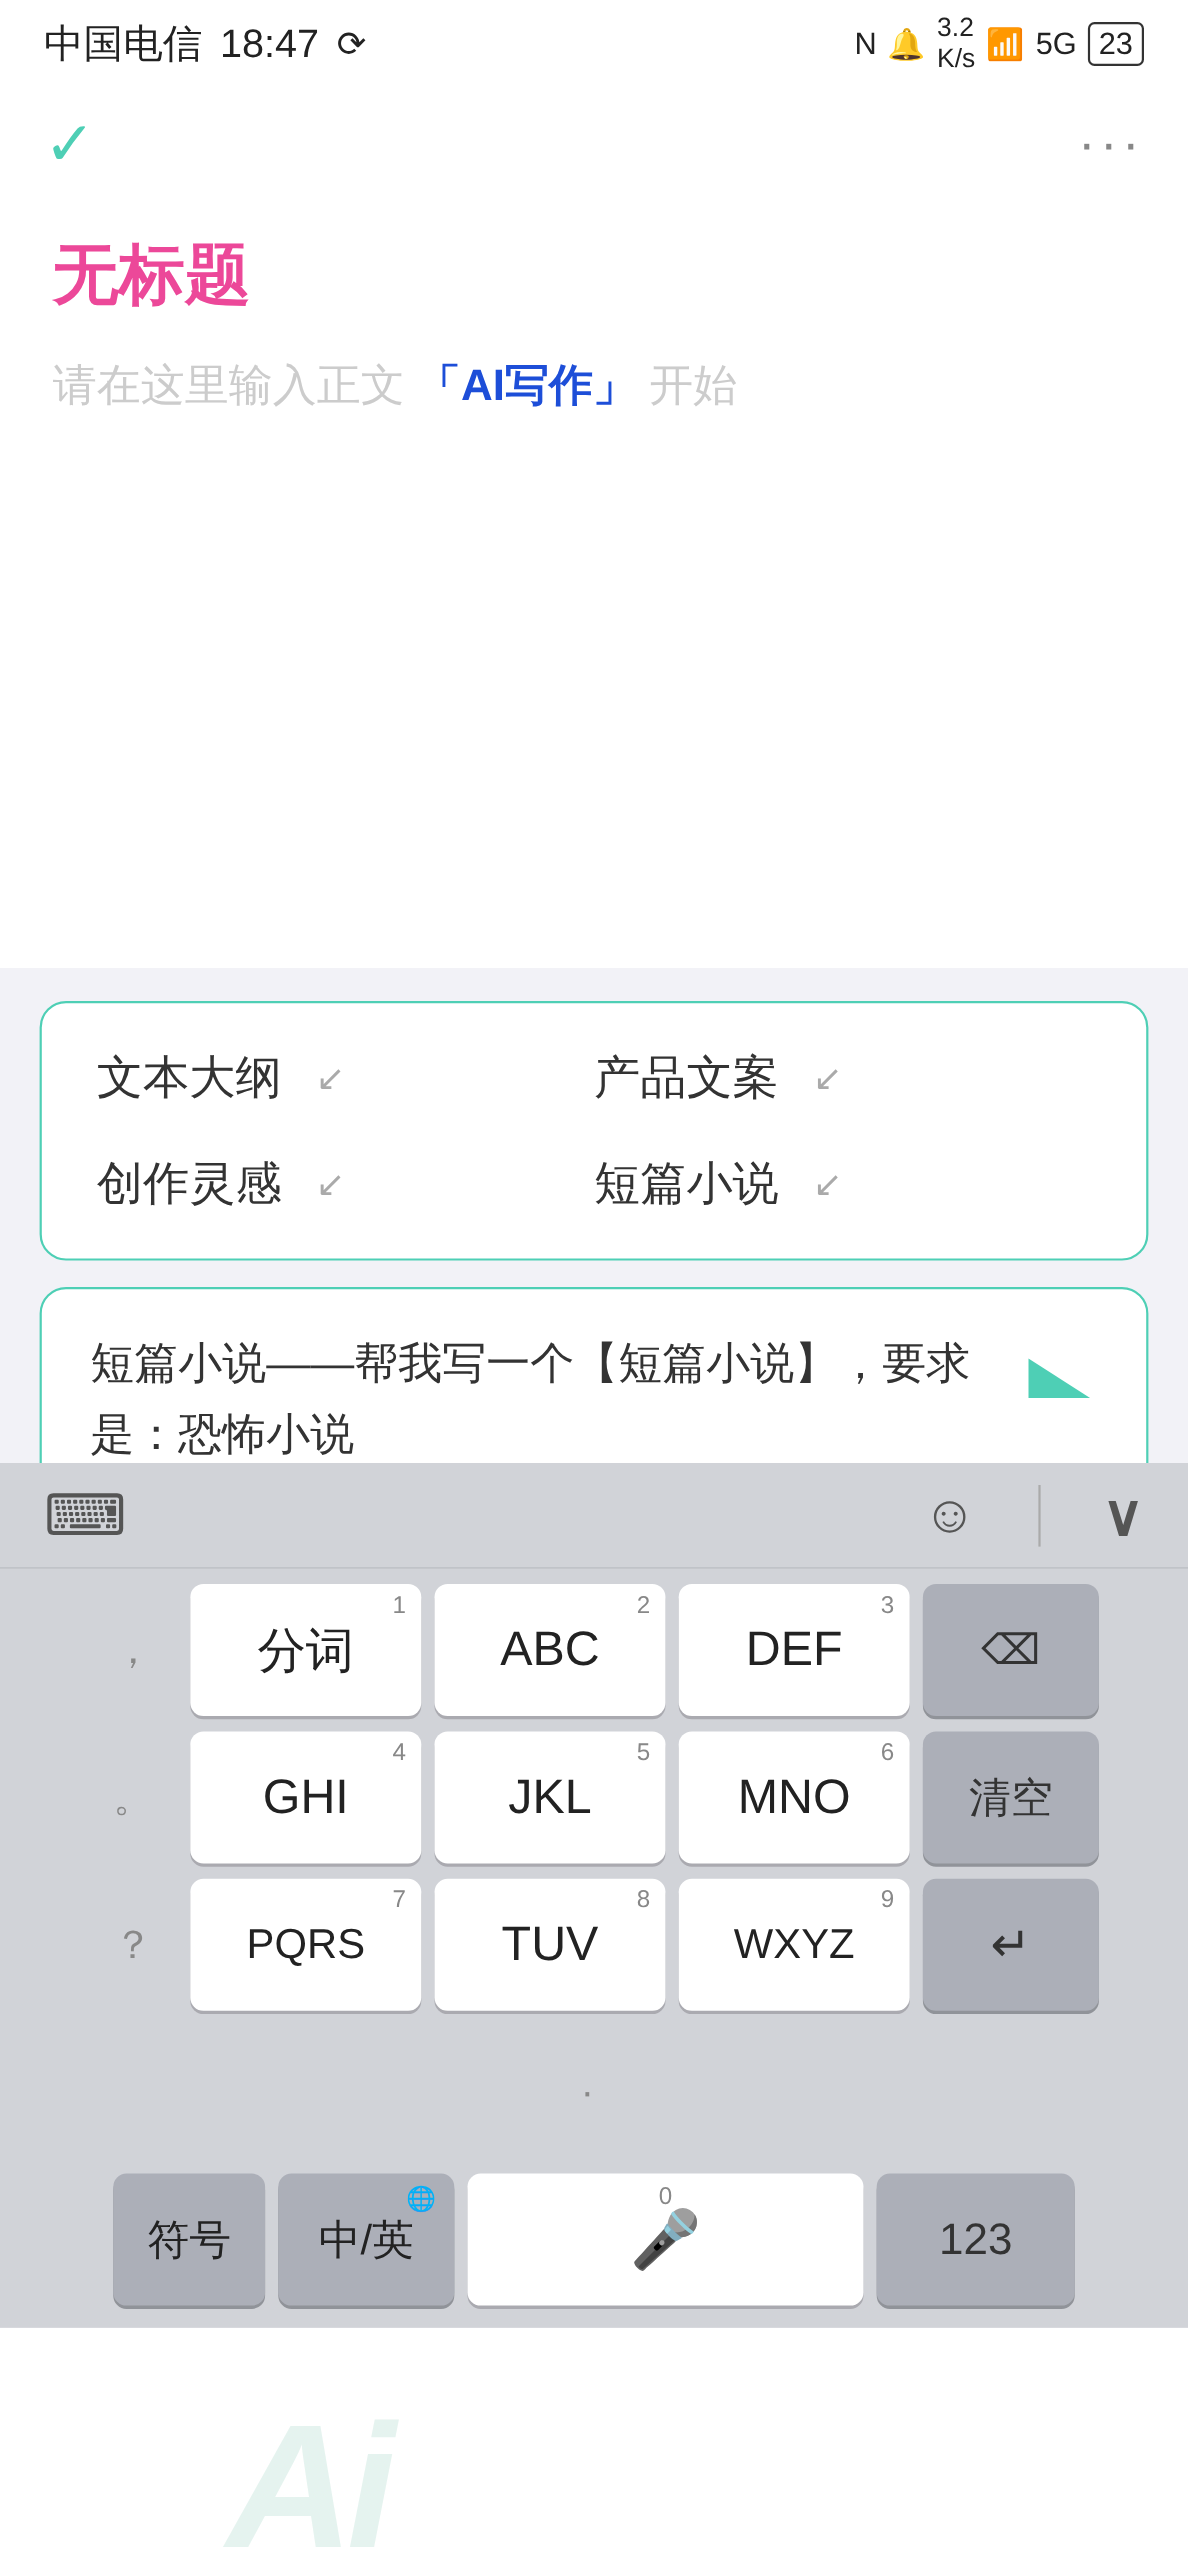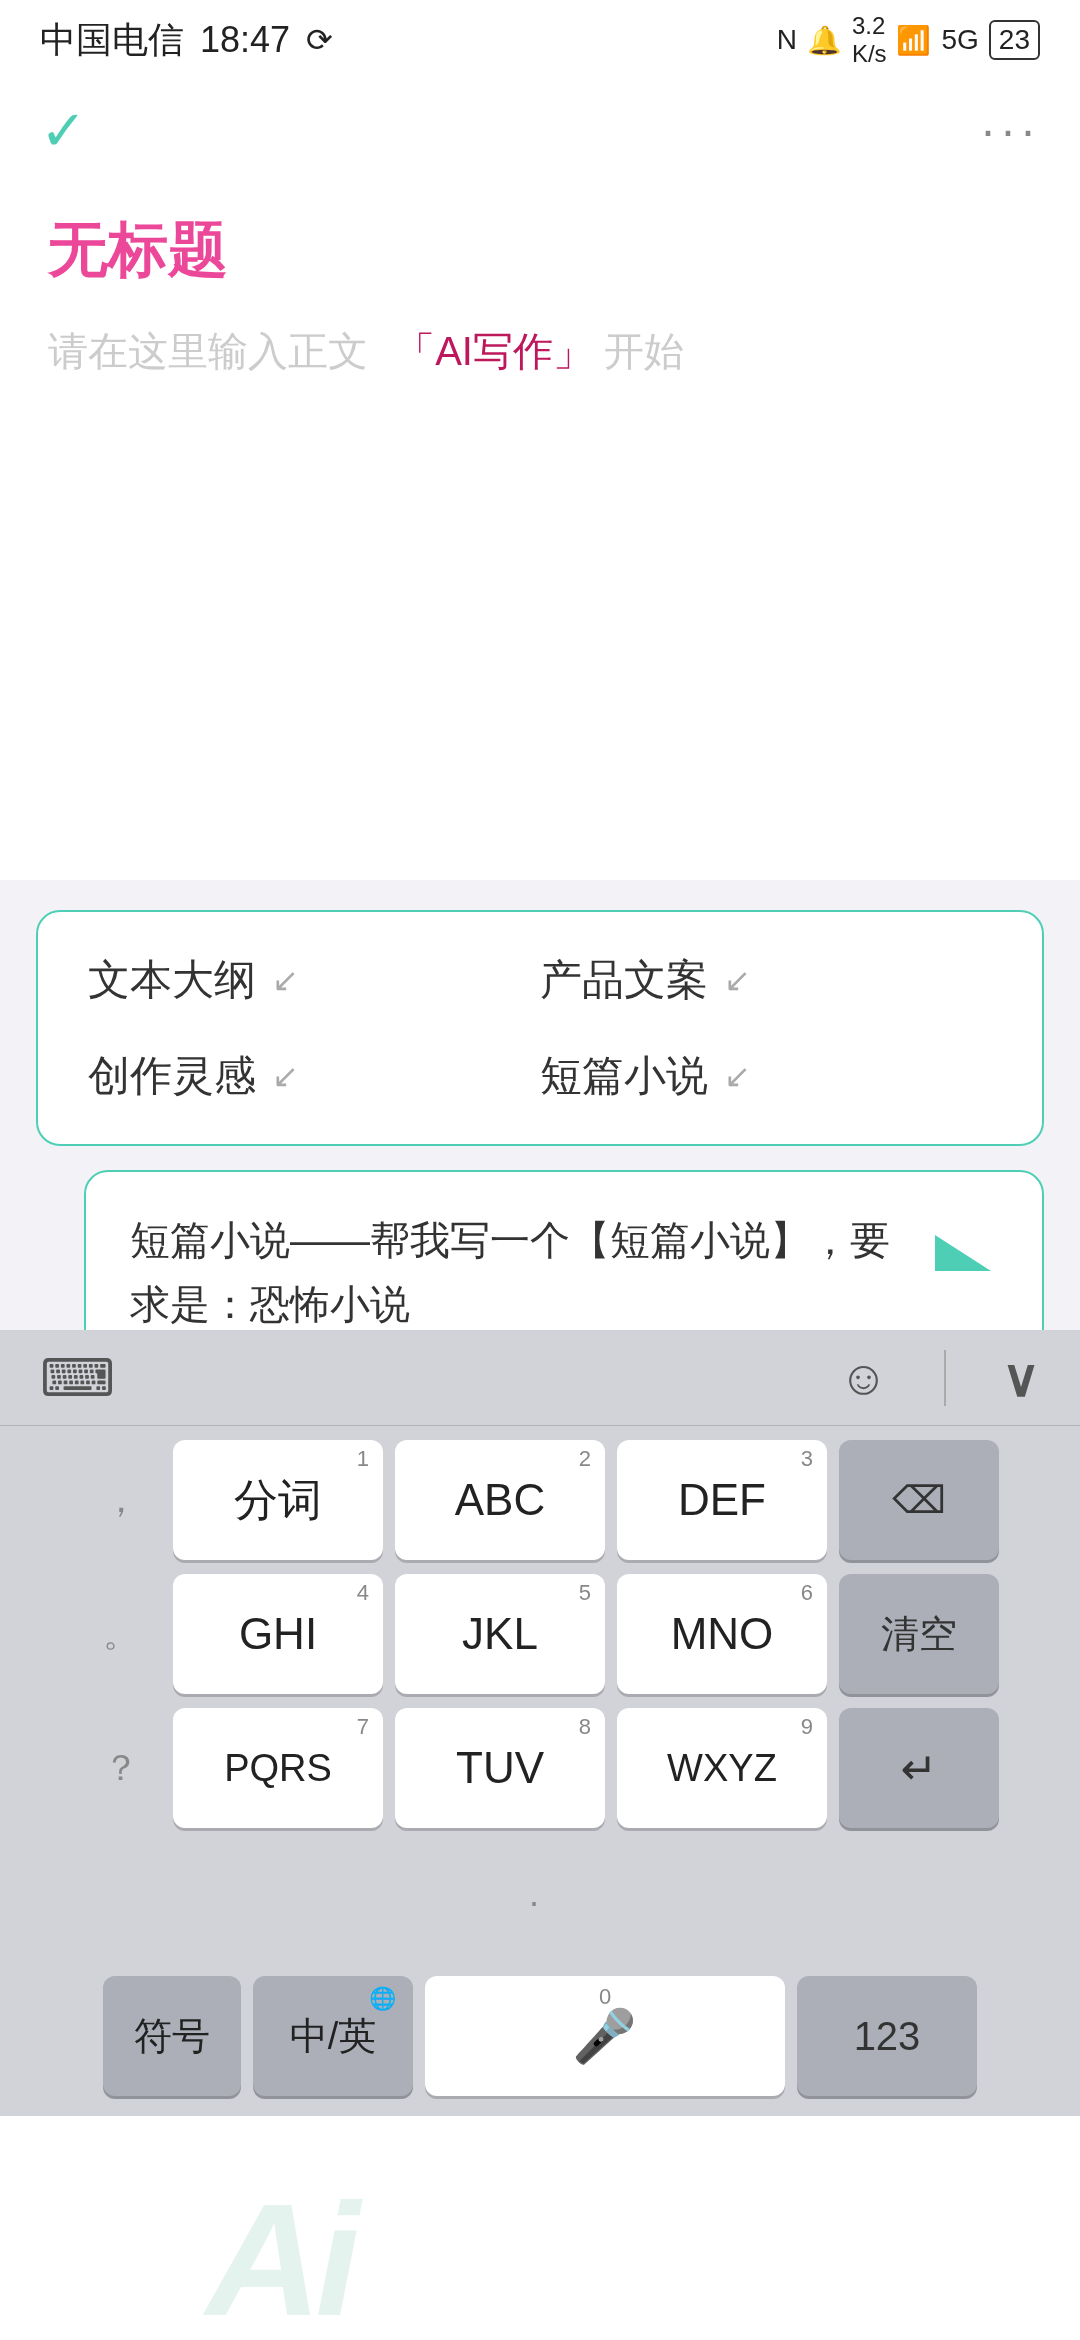--- a/index.html
+++ b/index.html
@@ -75,23 +75,22 @@
       margin-bottom: 30px;
     }
 
     .doc-placeholder {
       font-size: 40px;
       color: #cccccc;
       line-height: 1.5;
     }
 
     .doc-placeholder .ai-highlight {
-      color: #be185d;
-      font-weight: 400;
-      margin-left: 16px;
+      color: #1d4ed8;
+      font-weight: 700;
     }
 
     
     .ai-panel-container {
       position: absolute;
       left: 0;
       right: 0;
       top: 880px;
       background: #f2f2f7;
       padding: 30px 36px 20px 36px;
@@ -108,21 +107,21 @@
 
     .ai-options-grid {
       display: grid;
       grid-template-columns: 1fr 1fr;
       gap: 40px 0;
     }
 
     .ai-option-item {
       display: flex;
       align-items: center;
-      gap: 16px;
+      gap: 31px;
     }
 
     .ai-option-label {
       font-size: 42px;
       color: #333333;
     }
 
     .ai-option-icon {
       font-size: 32px;
       color: #aaaaaa;
@@ -132,21 +131,20 @@
     .ai-input-card {
       background: #ffffff;
       border: 2.5px solid #4ecfb5;
       border-radius: 24px;
       padding: 36px 44px;
       display: flex;
       align-items: flex-start;
       justify-content: space-between;
       gap: 20px;
       margin-bottom: 20px;
-      margin-left: 48px;
     }
 
     .ai-input-text {
       font-size: 40px;
       color: #333333;
       line-height: 1.6;
       flex: 1;
     }
 
     .ai-send-icon {

